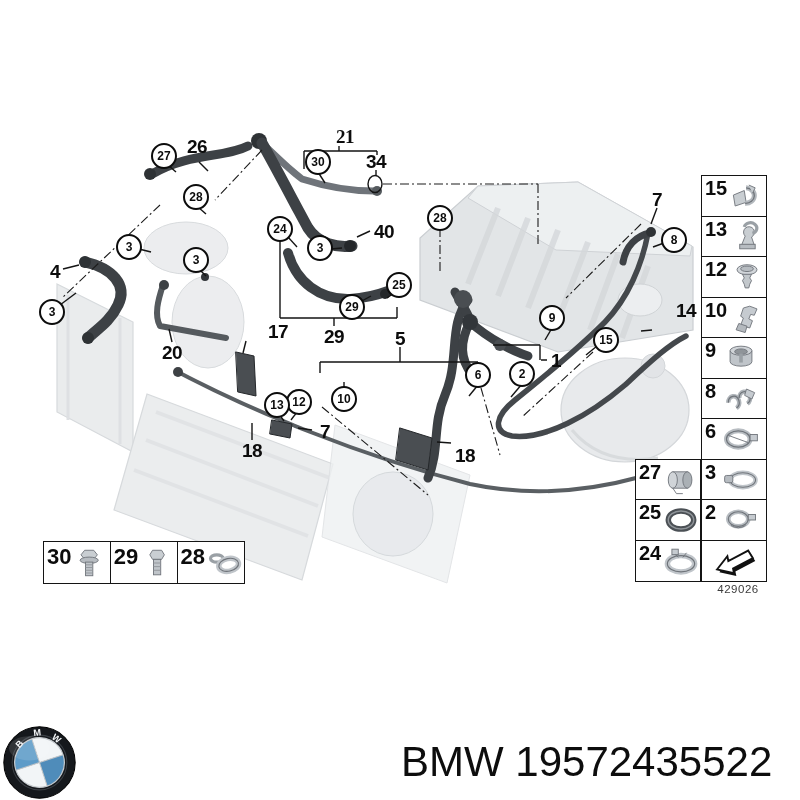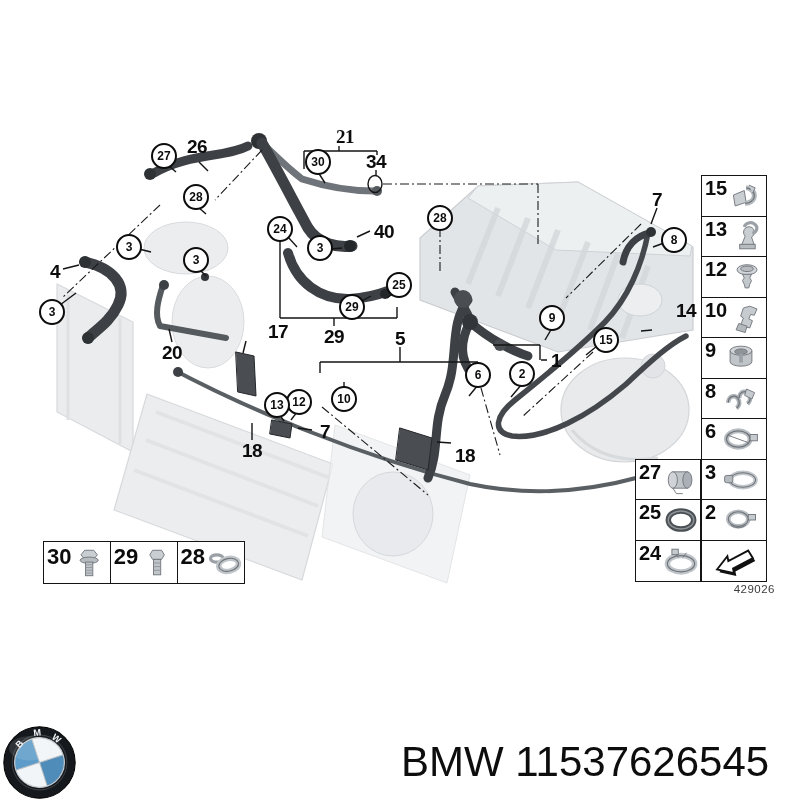--- a/index.html
+++ b/index.html
@@ -11,21 +11,21 @@
     font-weight:bold;font-size:19px;letter-spacing:-0.5px;color:#0c0c0c;line-height:1;}
   .circled-callout{position:absolute;transform:translate(-50%,-50%);
     width:22px;height:22px;border:2px solid #0c0c0c;border-radius:50%;background:#fff;
     display:flex;align-items:center;justify-content:center;
     font-weight:bold;font-size:12px;color:#0c0c0c;line-height:1;}
   .cell{position:absolute;border:1.5px solid #141414;background:#fff;
     box-sizing:border-box;display:flex;align-items:flex-start;}
   .cell-num{font-weight:bold;font-size:20px;color:#0c0c0c;padding:2px 0 0 3px;line-height:1;}
   .cell-icon{flex:1;align-self:center;display:flex;align-items:center;justify-content:center;}
   .fast .cell-num{font-size:22px;padding-top:4px;}
-  #diagram-number{position:absolute;left:701px;top:583px;width:74px;text-align:right;
+  #diagram-number{position:absolute;left:701px;top:583px;width:74px;text-align:center;
     font-size:11.5px;letter-spacing:0.5px;color:#3c3c3c;}
   #part-number{position:absolute;left:401px;top:738px;font-size:42px;color:#0d0d0d;
     white-space:nowrap;line-height:48px;}
   #bmw-logo{position:absolute;left:3px;top:726px;width:73px;height:73px;}
 </style>
 </head>
 <body>
 
 <div id="stage">
 
@@ -165,21 +165,21 @@
       <line x1="36" y1="11.5" x2="36" y2="60.5" stroke="#c3c8cc" stroke-width="1"></line>
       <line x1="11.5" y1="36" x2="60.5" y2="36" stroke="#c3c8cc" stroke-width="1"></line>
     </g>
     <g fill="#f4f6f8" font-family="Liberation Sans, sans-serif" font-size="9" font-weight="bold">
       <text x="13" y="21" transform="rotate(-48 16 18)">B</text>
       <text x="30" y="9.5" transform="rotate(-6 33 7)">M</text>
       <text x="48" y="15" transform="rotate(38 52 13)">W</text>
     </g>
     <ellipse cx="26" cy="22" rx="20" ry="12" fill="#ffffff" opacity="0.12"></ellipse>
   </svg>
-  <div id="part-number"><span>BMW</span>&nbsp;<span>11537626545</span></div>
+  <div id="part-number"><span>BMW</span>&nbsp;<span>19572435522</span></div>
 <div class="plain-callout" style="left: 55px; top: 271px;">4</div>
     <div class="plain-callout" style="left: 197px; top: 146px;">26</div>
     <div class="plain-callout" style="left: 345px; top: 136px; font-family: Liberation Serif, serif;">21</div>
     <div class="plain-callout" style="left: 376px; top: 161px;">34</div>
     <div class="plain-callout" style="left: 384px; top: 231px;">40</div>
     <div class="plain-callout" style="left: 334px; top: 336px;">29</div>
     <div class="plain-callout" style="left: 400px; top: 338px;">5</div>
     <div class="plain-callout" style="left: 172px; top: 352px;">20</div>
     <div class="plain-callout" style="left: 246px; top: 331px; margin-left: 32px;">17</div>
     <div class="plain-callout" style="left: 252px; top: 450px;">18</div>

